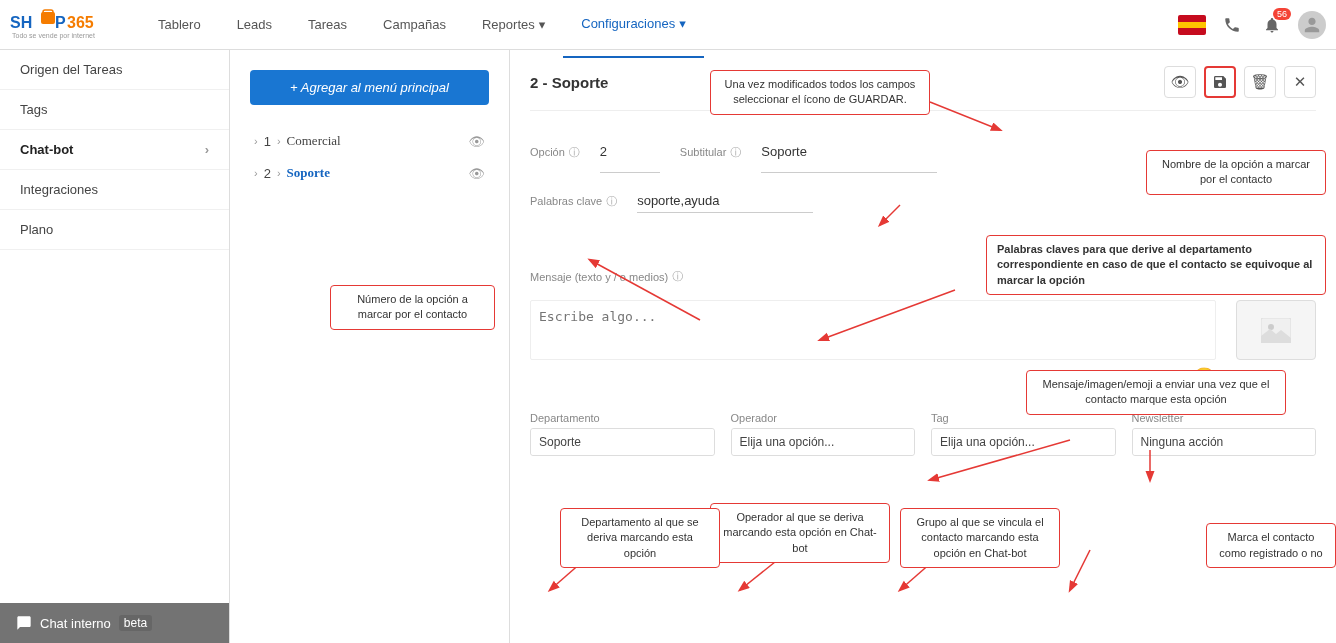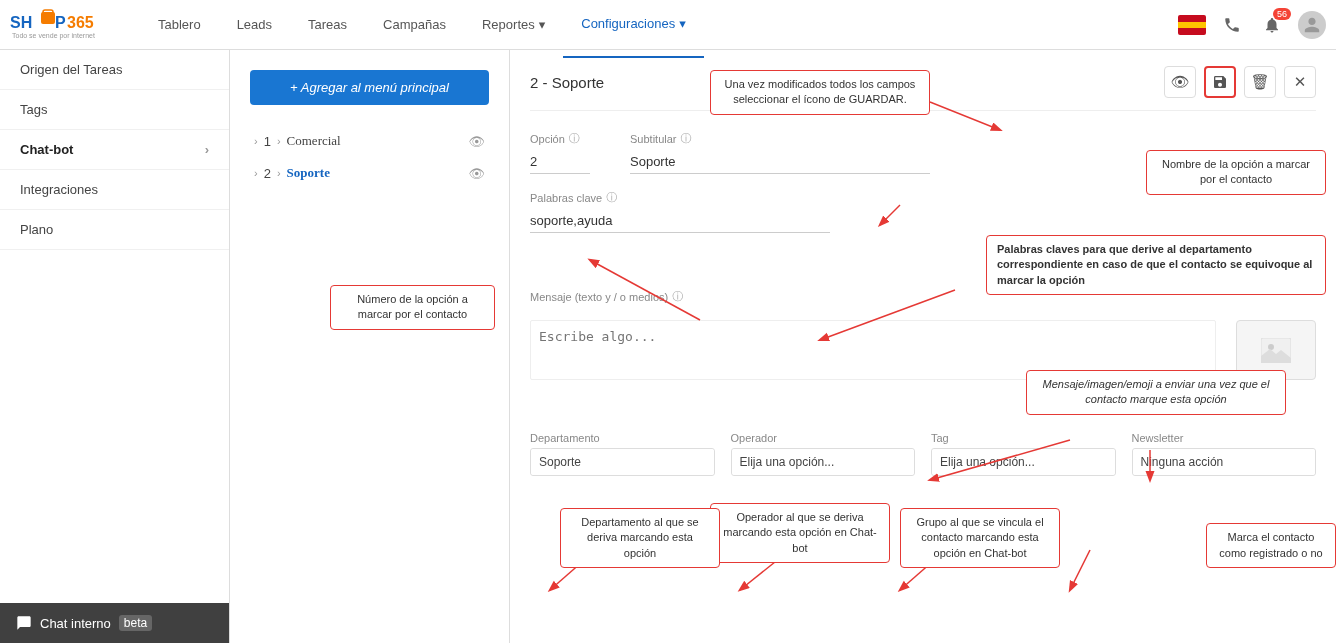--- a/index.html
+++ b/index.html
@@ -23,45 +23,45 @@
     .user-avatar { width: 28px; height: 28px; border-radius: 50%; background: #ccc; display: flex; align-items: center; justify-content: center; cursor: pointer; }
 
     
     .layout { display: flex; margin-top: 50px; height: calc(643px - 50px); }
 
     
     .sidebar { width: 230px; background: #fff; border-right: 1px solid #ddd; display: flex; flex-direction: column; flex-shrink: 0; }
     .sidebar-item { padding: 12px 20px; color: #444; cursor: pointer; font-size: 13px; border-bottom: 1px solid #f0f0f0; }
     .sidebar-item.active { font-weight: bold; color: #222; }
     .sidebar-item.with-arrow { display: flex; justify-content: space-between; align-items: center; }
-    .sidebar-footer { margin-top: auto; background: #404040; color: #fff; padding: 12px 16px; display: flex; align-items: center; gap: 8px; font-size: 13px; }
+    .sidebar-footer { margin-top: auto; background: #737373; color: #fff; padding: 12px 16px; display: flex; align-items: center; gap: 8px; font-size: 13px; }
     .beta-badge { background: #666; color: #fff; font-size: 12px; padding: 1px 5px; border-radius: 3px; }
 
     
     .main-content { flex: 1; display: flex; overflow: hidden; position: relative; }
 
     
     .menu-tree-panel { width: 280px; background: #fff; border-right: 1px solid #ddd; padding: 20px; flex-shrink: 0; }
     .add-menu-btn { background: #1976d2; color: #fff; border: none; padding: 10px 18px; border-radius: 4px; cursor: pointer; font-size: 13px; display: flex; align-items: center; gap: 8px; width: 100%; justify-content: center; margin-bottom: 20px; font-style: italic; }
     .menu-tree { }
     .tree-item { display: flex; align-items: center; gap: 6px; padding: 8px 4px; color: #444; cursor: pointer; }
     .tree-item .arrow { color: #999; font-size: 11px; }
     .tree-item .label { font-size: 13px; font-family: Liberation Serif, serif; }
     .tree-item .eye-icon { color: #999; margin-left: auto; font-size: 13px; }
     .tree-item.active .label { color: #1565c0; font-weight: bold; }
 
     
     .detail-panel { flex: 1; background: #fff; padding: 16px 20px; overflow-y: auto; position: relative; }
     .detail-header { display: flex; align-items: center; justify-content: space-between; margin-bottom: 20px; border-bottom: 1px solid #eee; padding-bottom: 12px; }
-    .detail-title { font-size: 15px; color: #333; font-weight: normal; }
+    .detail-title { font-size: 15px; color: #333; font-weight: bold; }
     .detail-actions { display: flex; gap: 8px; }
     .action-icon { width: 32px; height: 32px; border: 1px solid #ddd; border-radius: 4px; display: flex; align-items: center; justify-content: center; cursor: pointer; color: #555; font-size: 15px; background: #fff; }
     .action-icon.highlight { border: 2px solid #e53935; }
     .form-row { display: flex; gap: 20px; margin-bottom: 16px; }
-    .form-group { display: flex; flex-direction: column; gap: 4px; flex: 1; }
+    .form-group { display: flex; flex-direction: row; gap: 20px; flex: 1; }
     .form-group.narrow { flex: 0 0 80px; }
     .form-label { font-size: 11px; color: #888; display: flex; align-items: center; gap: 4px; }
     .form-label .info-icon { color: #aaa; font-size: 11px; }
     .form-input { border: none; border-bottom: 1px solid #ccc; padding: 4px 0; font-size: 13px; color: #333; outline: none; }
     .form-textarea { border: 1px solid #eee; padding: 8px; font-size: 13px; color: #999; min-height: 60px; resize: none; outline: none; border-radius: 2px; }
     .emoji-row { display: flex; justify-content: flex-end; margin-bottom: 8px; }
     .emoji-btn { background: none; border: none; font-size: 18px; cursor: pointer; color: #aaa; }
     .image-placeholder { width: 80px; height: 60px; background: #f5f5f5; border: 1px solid #ddd; border-radius: 4px; display: flex; align-items: center; justify-content: center; color: #bbb; font-size: 20px; }
     .message-row { display: flex; gap: 20px; margin-bottom: 16px; align-items: flex-start; }
     .bottom-form-row { display: flex; gap: 16px; margin-bottom: 8px; }
@@ -326,21 +326,21 @@
       </svg>
 
       <div class="tooltip-box" style="top:100px; right:10px; width:180px;">
         <span>Nombre de la opción a marcar por el contacto</span>
       </div>
 
       <div class="tooltip-box" style="top:185px; right:10px; width:340px; text-align:left;font-weight:bold;">
         <span>Palabras claves para que derive al departamento correspondiente en caso de que el contacto se equivoque al marcar la opción</span>
       </div>
 
-      <div class="tooltip-box" style="top:320px; right:50px; width:260px;font-style:italic;">
+      <div class="tooltip-box" style="top:320px; right:50px; width:260px;">
         <span>Mensaje/imagen/emoji a enviar una vez que el contacto marque esta opción</span>
       </div>
 
       <div class="tooltip-box" style="bottom:80px; left:200px; width:180px; position:absolute;">
         <span>Operador al que se deriva marcando esta opción en Chat-bot</span>
       </div>
 
       <div class="tooltip-box" style="bottom:75px; left:390px; width:160px; position:absolute;">
         <span>Grupo al que se vincula el contacto marcando esta opción en Chat-bot</span>
       </div>

